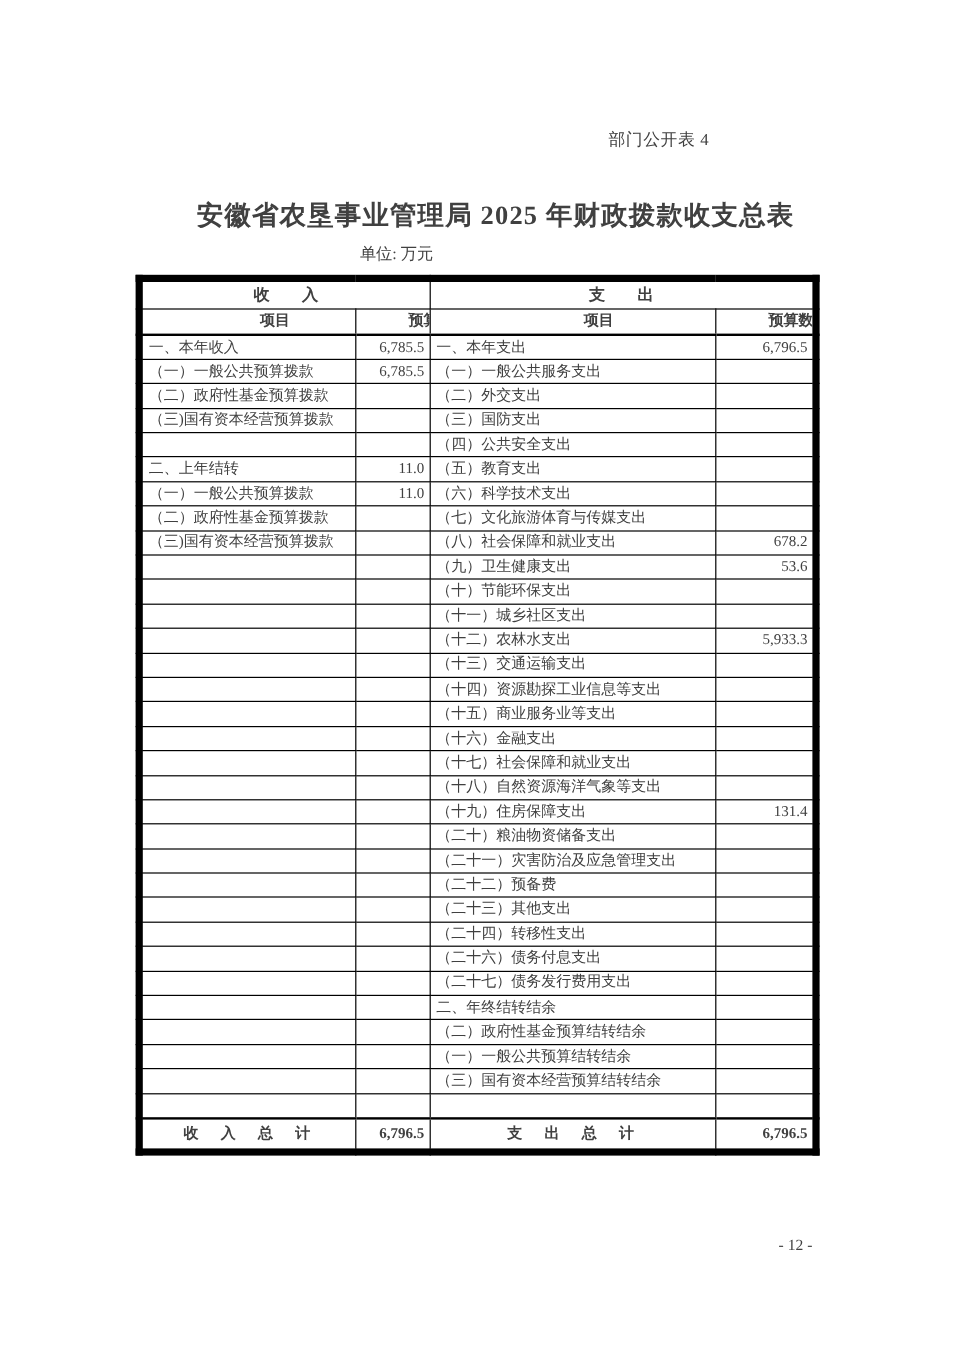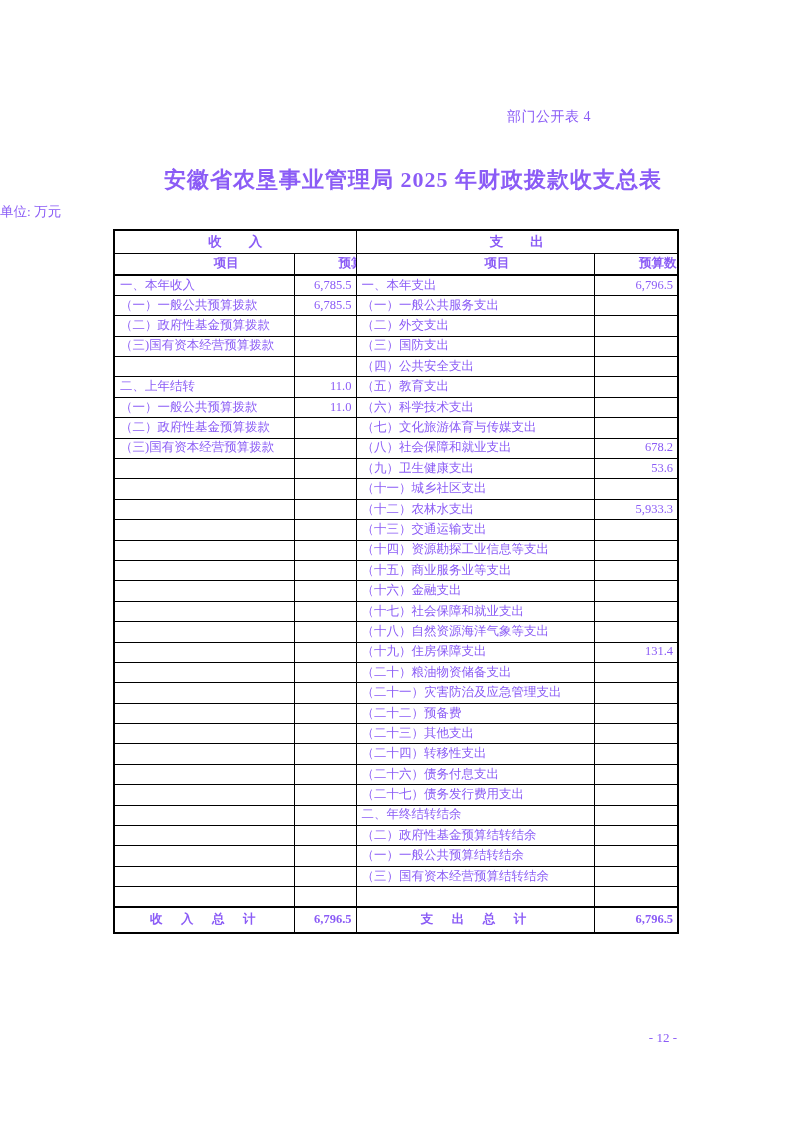--- a/index.html
+++ b/index.html
@@ -1,21 +1,21 @@
 <!DOCTYPE html>
 <html><head>
 <meta charset="utf-8">
 <style>
   html, body { margin: 0; padding: 0; background: #ffffff; }
   .page {
     position: relative;
     width: 794px;
     height: 1123px;
     background: #ffffff;
-    color: #8b5cf6;
+    color: #404040;
     font-family: "Liberation Serif", "DejaVu Serif", serif;
     overflow: hidden;
   }
   .doc-label {
     position: absolute;
     top: 108px;
     left: 0;
     width: 591px;
     text-align: right;
     font-size: 14px;
@@ -30,40 +30,40 @@
     text-align: center;
     font-size: 22px;
     font-weight: bold;
     letter-spacing: 1px;
   }
   .unit-label {
     position: absolute;
     top: 203px;
     left: 0;
     width: 661px;
-    text-align: left;
+    text-align: center;
     font-size: 13.5px;
   }
   table.budget-table {
     position: absolute;
     left: 113px;
     top: 229px;
     width: 564px;
     border-collapse: collapse;
     table-layout: fixed;
     font-size: 12.5px;
   }
   .budget-table th, .budget-table td {
     border: 1px solid #000;
     padding: 0;
     line-height: 1.1;
     overflow: hidden;
     white-space: nowrap;
   }
-  .budget-table { border: 2px solid #000000; }
+  .budget-table { border: 6px solid #000000; }
   .budget-table thead tr.group-header th { height: 22px; font-weight: bold; font-size: 13.5px; text-align: center; }
   .budget-table thead tr.col-header th { height: 20px; font-weight: bold; font-size: 12.5px; text-align: center; border-bottom: 2px solid #000; padding-left: 44px; }
   .budget-table tbody tr { height: 20.4px; }
   .budget-table td.item { text-align: left; padding-left: 5px; }
   .budget-table td.num { text-align: right; padding-right: 4px; }
   .budget-table tfoot td { height: 24px; font-weight: bold; border-top: 2px solid #000; }
   .budget-table td.total-label { text-align: center; letter-spacing: 3px; }
   .page-number {
     position: absolute;
     top: 1030px;
@@ -160,20 +160,26 @@
         </tr>
         <tr>
           <td class="item"></td>
           <td class="num"></td>
           <td class="item">（九）卫生健康支出</td>
           <td class="num">53.6</td>
         </tr>
         <tr>
           <td class="item"></td>
           <td class="num"></td>
+          <td class="item">（十）节能环保支出</td>
+          <td class="num"></td>
+        </tr>
+        <tr>
+          <td class="item"></td>
+          <td class="num"></td>
           <td class="item">（十一）城乡社区支出</td>
           <td class="num"></td>
         </tr>
         <tr>
           <td class="item"></td>
           <td class="num"></td>
           <td class="item">（十二）农林水支出</td>
           <td class="num">5,933.3</td>
         </tr>
         <tr>

